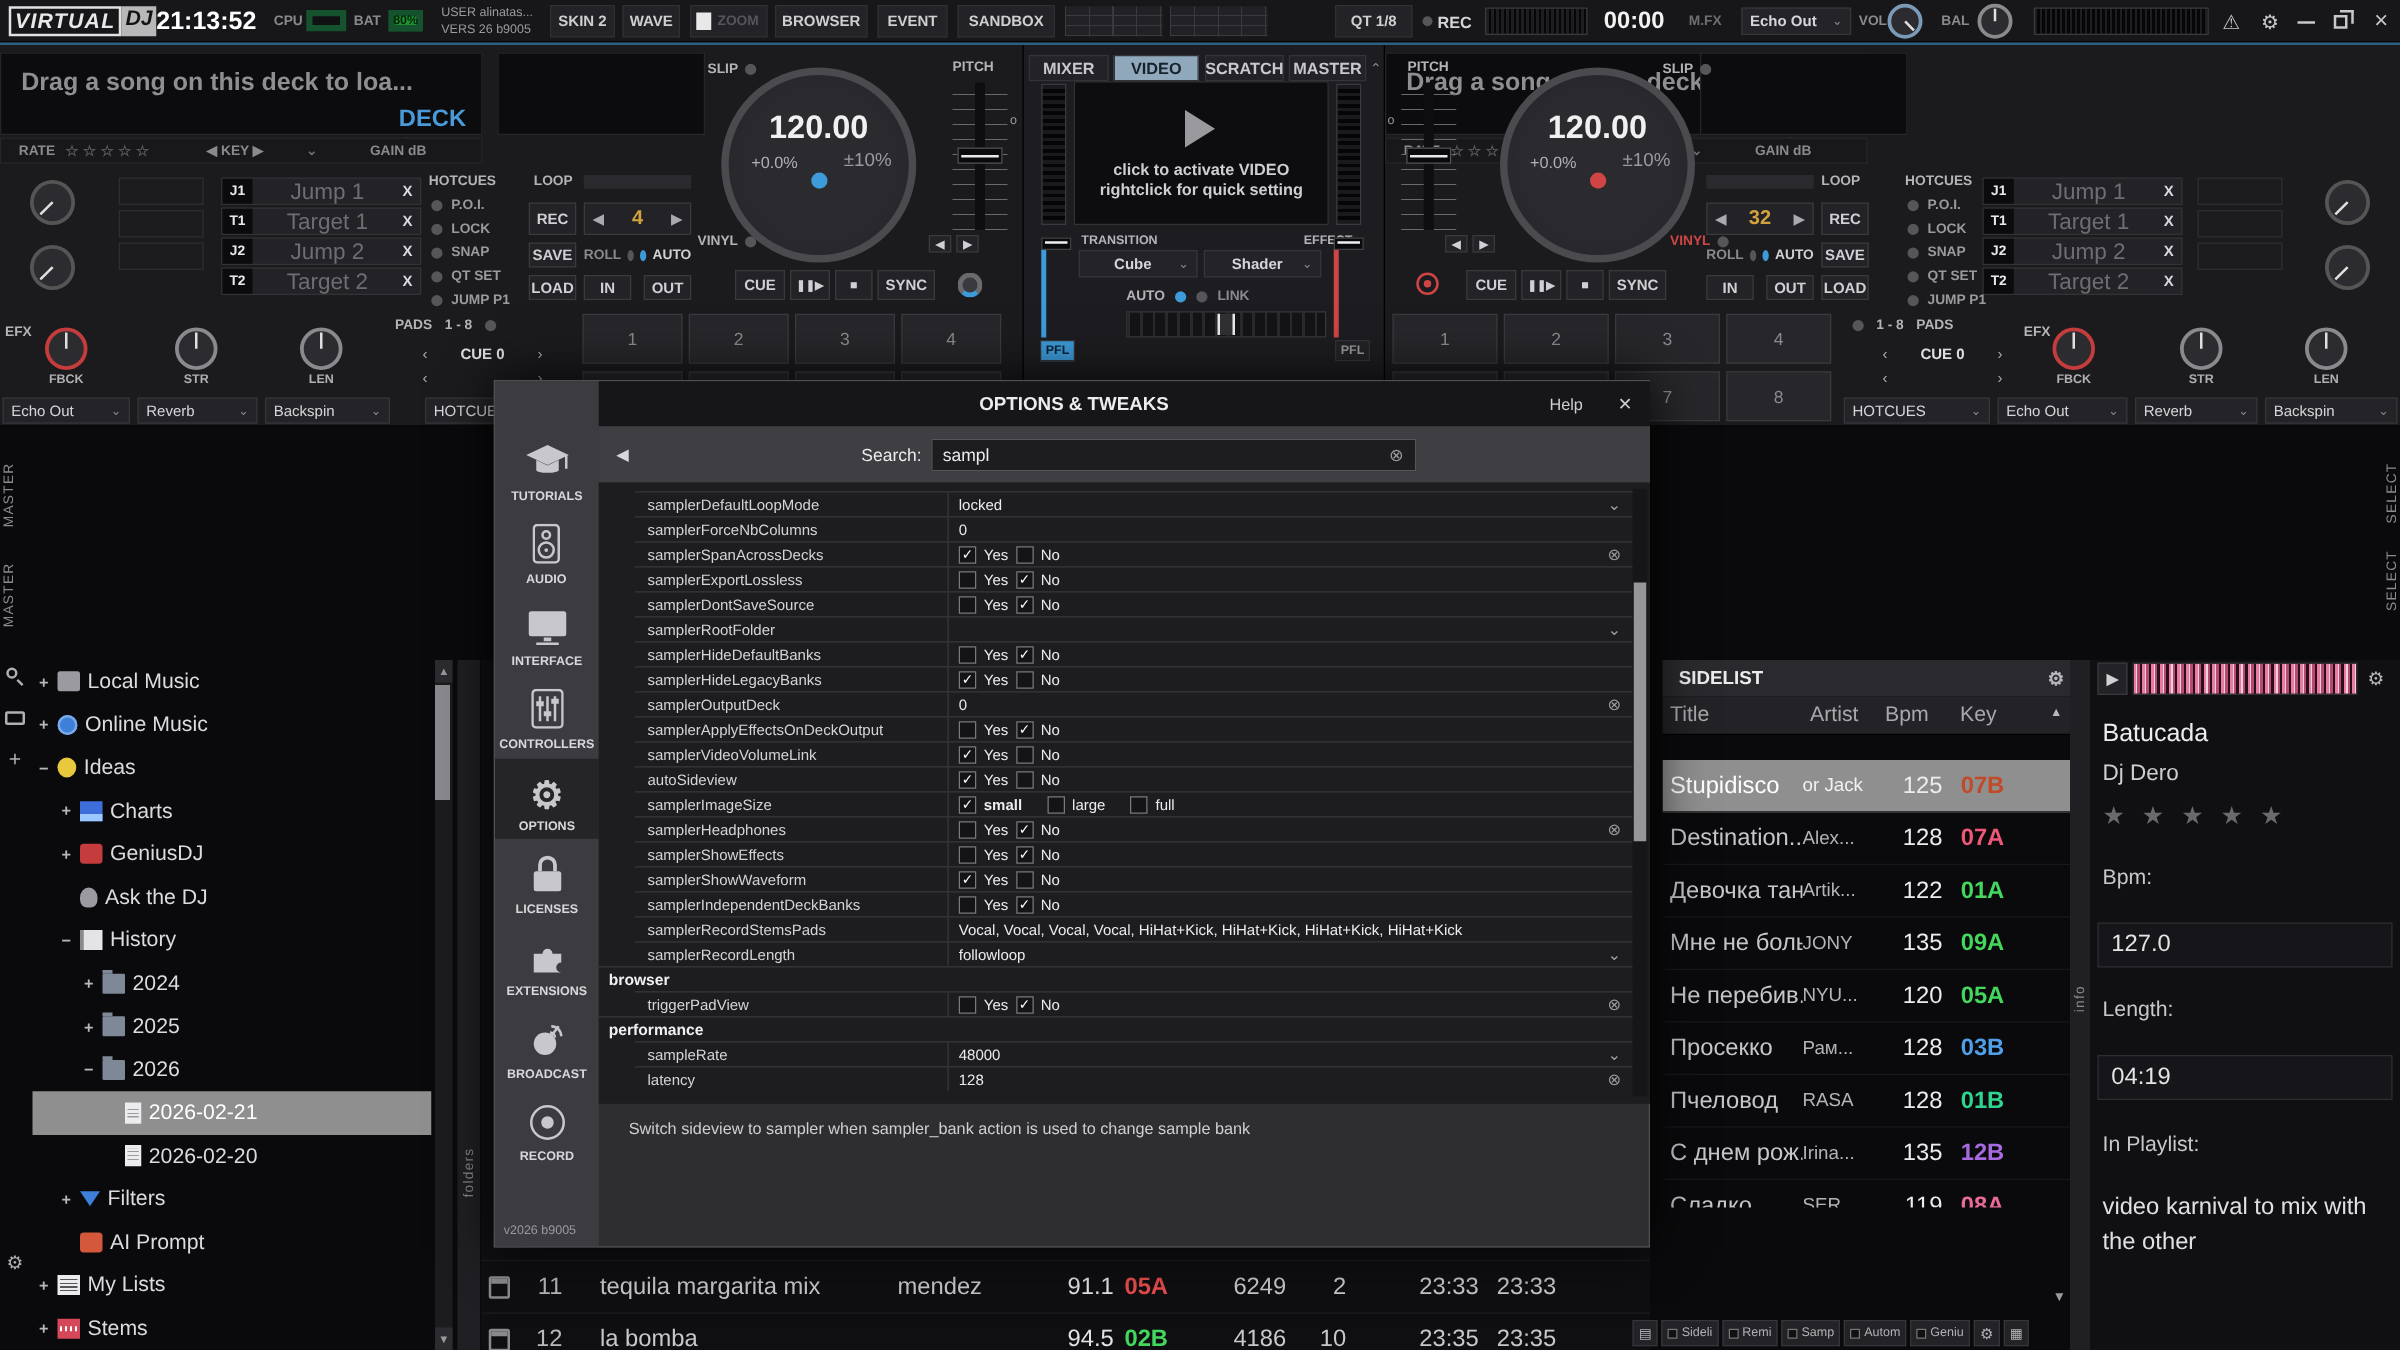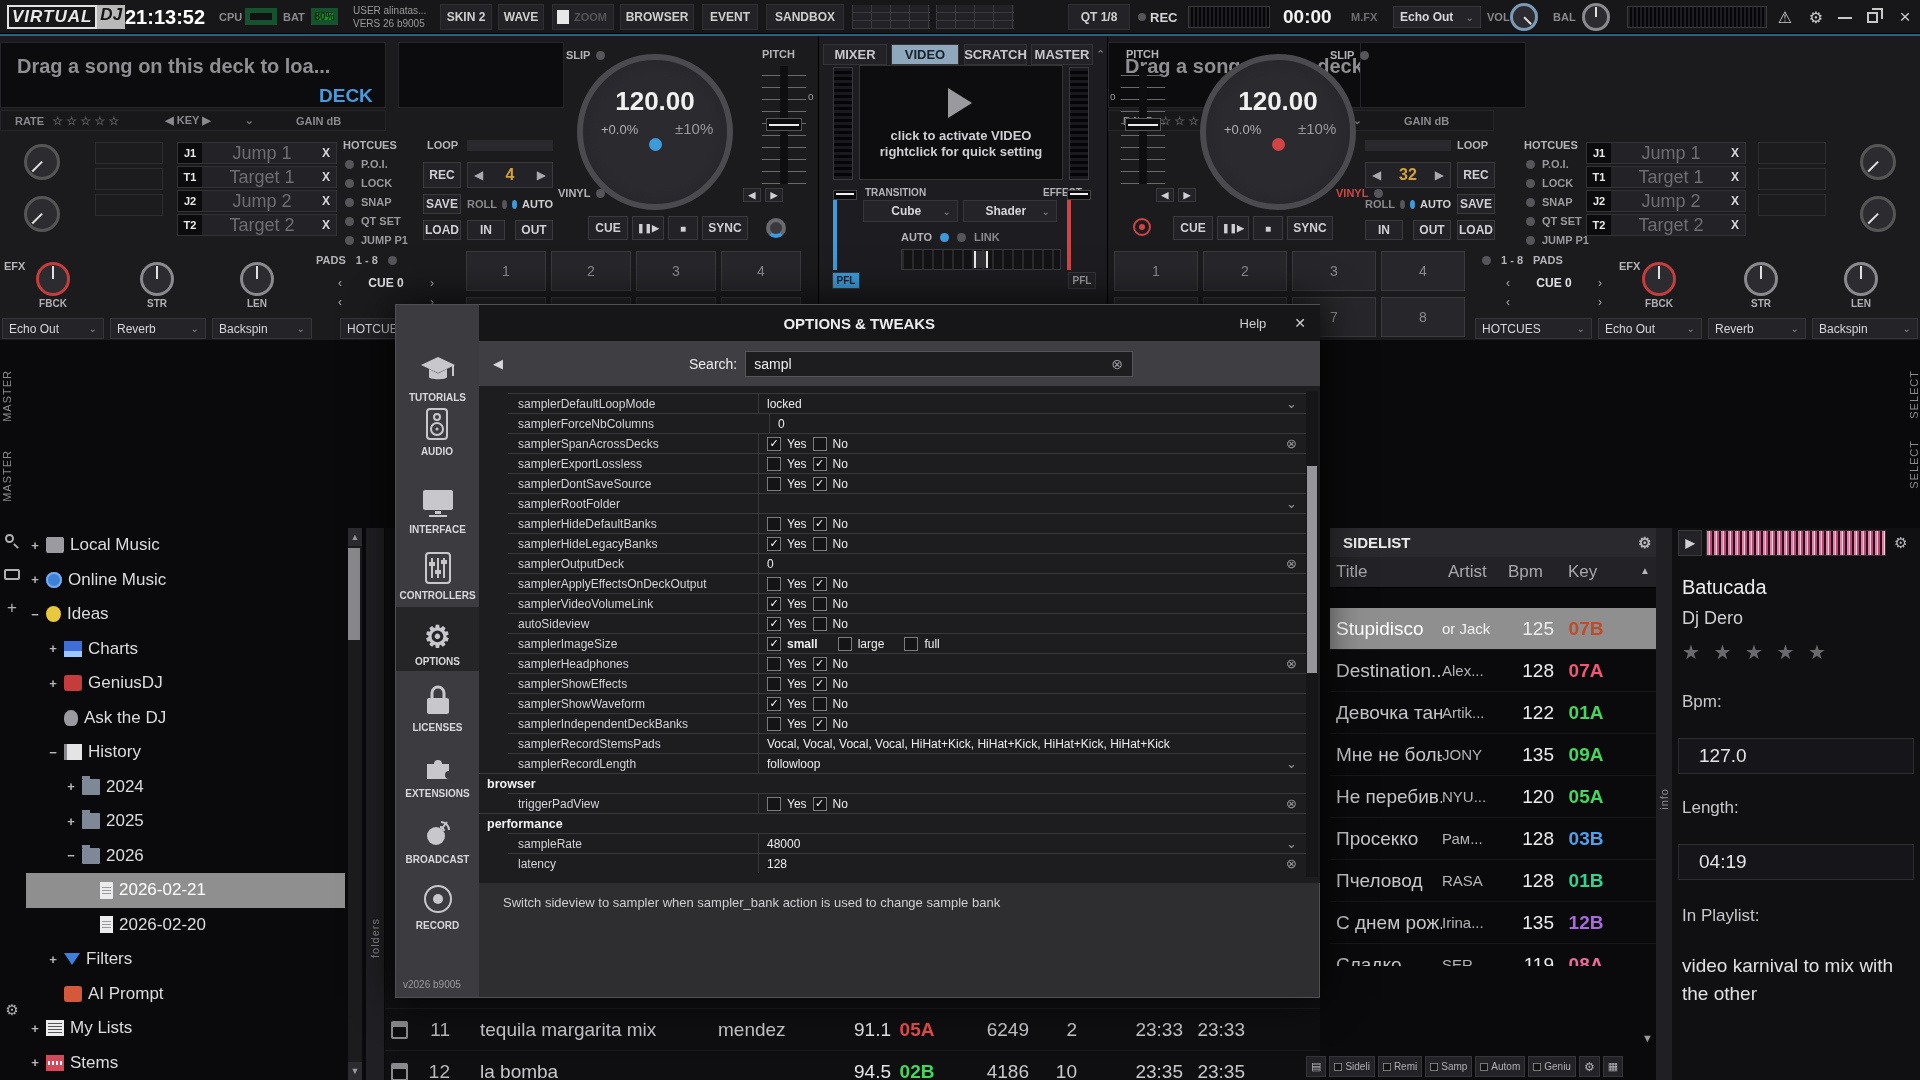--- a/index.html
+++ b/index.html
@@ -153,21 +153,21 @@
   
   #minibar { position:absolute; left:1306px; top:713px; width:350px; height:27px; display:flex; gap:3px; align-items:center; }
   .chip { height:21px; background:#232327; border:1px solid #36363a; color:#b0b0b4; font-size:10px;
           display:flex; align-items:center; gap:3px; padding:0 4px; white-space:nowrap; overflow:hidden; }
   .chip .cbx { width:8px; height:8px; border:1px solid #777; background:#111; flex:none; }
   
   #info-strip { position:absolute; left:1656px; top:188px; width:16px; height:552px; background:#202024; }
   #infopanel { position:absolute; left:1672px; top:188px; width:248px; height:552px; background:#101013; }
   .ip-label { font-size:17px; color:#c8c8cc; }
   .ip-value { font-size:19px; color:#e4e4e6; }
-  .ip-field { border:1px solid #2e2e32; background:#16161a; display:flex; align-items:center; padding-left:20px; }
+  .ip-field { border:1px solid #2e2e32; background:#16161a; display:flex; align-items:center; padding-left:10px; }
   #waveform { background:#1a0d12;
     background-image:repeating-linear-gradient(90deg,#e87ba0 0 2px,#f2cede 2px 3px,#b54a74 3px 5px,#27101a 5px 7px);
     border:1px solid #333; }
   .stars { color:#6a6a6e; font-size:20px; letter-spacing:4px; }
   
   #dialog { position:absolute; left:395px; top:304px; width:925px; height:694px; background:#2e2e31;
             box-shadow:0 0 40px rgba(0,0,0,.85); z-index:50; border:1px solid #505054; }
   #dlg-sidebar { position:absolute; left:0; top:0; width:83px; height:692px; background:#3c3c40; }
   .navitem { position:absolute; left:0; width:83px; height:64px; display:flex; flex-direction:column;
              align-items:center; justify-content:flex-end; color:#d8d8dc; font-size:10px; font-weight:bold; padding-bottom:4px; }
@@ -859,21 +859,21 @@
   <div id="dialog">
       <div id="dlg-sidebar">
         <div class="navitem" style="position: absolute; left: 0px; top: 38px; width: 83px; height: 64px;">
           <span><svg width="38" height="30" viewBox="0 0 38 30">
               <path d="M19 1 L36 9 L19 17 L2 9 Z" fill="#c8c8cc"></path>
               <path d="M10 13 v8 c0 3 18 3 18 0 v-8 l-9 4.4 Z" fill="#c8c8cc"></path>
               <rect x="33" y="9" width="2" height="11" fill="#c8c8cc"></rect>
             </svg></span>
           <div>TUTORIALS</div>
         </div>
-        <div class="navitem" style="position: absolute; left: 0px; top: 92px; width: 82px; height: 64px;">
+        <div class="navitem" style="position: absolute; left: 0px; top: 104px; width: 82px; height: 64px;">
           <span><svg width="22" height="32" viewBox="0 0 22 32">
               <rect x="1" y="1" width="20" height="30" rx="3" fill="none" stroke="#c8c8cc" stroke-width="2"></rect>
               <circle cx="11" cy="9" r="3" fill="none" stroke="#c8c8cc" stroke-width="2"></circle>
               <circle cx="11" cy="21" r="6" fill="none" stroke="#c8c8cc" stroke-width="2"></circle>
               <circle cx="11" cy="21" r="1.5" fill="#c8c8cc"></circle>
             </svg></span>
           <div>AUDIO</div>
         </div>
         <div class="navitem" style="position: absolute; left: 0px; top: 170px; width: 83px; height: 64px;">
           <span><svg width="34" height="30" viewBox="0 0 34 30">
@@ -942,21 +942,21 @@
         <div style="color: rgb(154, 154, 158); font-size: 14px; margin-left: -22px;">⊗</div>
       </div>
       <div id="dlg-table">
         <div class="drow" style="top: 7px;">
           <div class="dname">samplerDefaultLoopMode</div>
           <div class="dval">
             <div>locked</div>
             <div class="rowicon">⌄</div>
           </div>
         </div>
-        <div class="drow" style="top: 27px; gap: 11px;">
+        <div class="drow" style="top: 27px;">
           <div class="dname">samplerForceNbColumns</div>
           <div class="dval">
             <div>0</div>
           </div>
         </div>
         <div class="drow" style="top: 47px;">
           <div class="dname">samplerSpanAcrossDecks</div>
           <div class="dval">
             <div class="cb">✓</div>
             <div>Yes</div>

